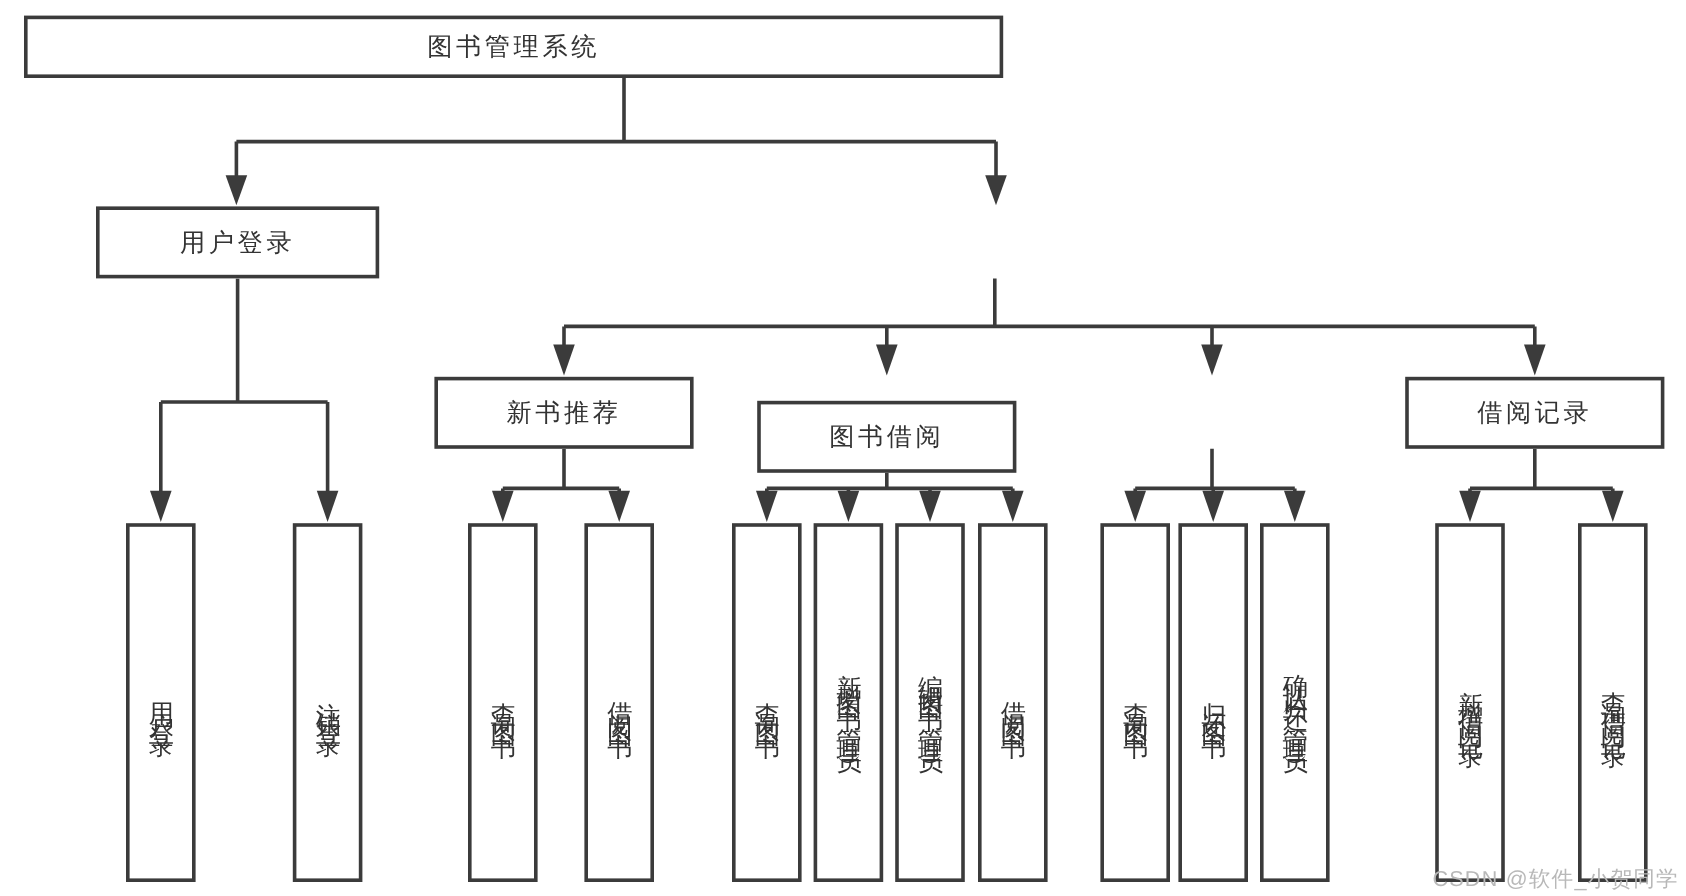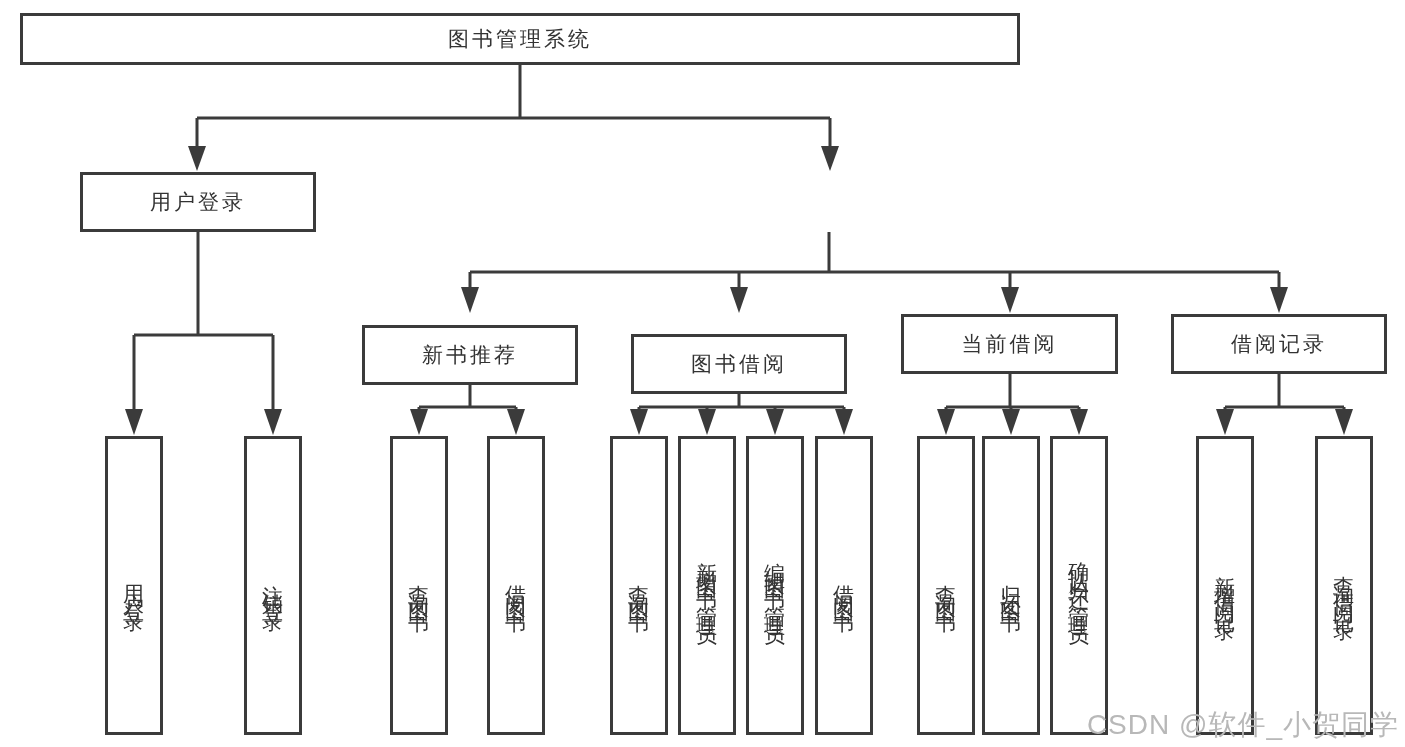--- a/index.html
+++ b/index.html
@@ -20,32 +20,32 @@
   .edges{position:absolute;left:0;top:0;width:1405px;height:747px;}
   .edges path{fill:none;stroke:var(--line);stroke-width:3;}
   .edges polygon{fill:var(--line);stroke:none;}
   .node{
     position:absolute;box-sizing:border-box;
     border:3px solid var(--border);
     background:#fff;color:var(--text);
     display:flex;align-items:center;justify-content:center;
   }
   .h-node{height:60px;font-size:21px;letter-spacing:3px;white-space:nowrap;}
-  .root{left:20px;top:13px;width:1000px;height:52px;font-size:21px;letter-spacing:3px;}
+  .root{left:20px;top:13px;width:816px;height:52px;font-size:21px;letter-spacing:3px;}
   .leaf{top:436px;width:58px;height:299px;}
   .vtext{
     writing-mode:vertical-rl;
     text-orientation:mixed;
     font-size:21px;
     letter-spacing:9px;
     line-height:1.1;
   }
   .watermark{
     position:absolute;right:6px;bottom:3px;
-    font-size:28px;color:var(--wm);letter-spacing:1px;
+    font-size:18px;color:var(--wm);letter-spacing:1px;
     z-index:5;white-space:nowrap;
   }
 </style>
 </head>
 <body>
 
 <div class="canvas">
 
   <svg class="edges" viewBox="0 0 1405 747" xmlns="http://www.w3.org/2000/svg">
 
@@ -84,28 +84,25 @@
   </svg>
 
   <div class="node root">
     <span>图书管理系统</span>
   </div>
 
   <div class="node h-node" style="left:80px;top:172px;width:236px;">
     <span>用户登录</span>
   </div>
 
-  <div class="node h-node" style="left:362px;top:314px;width:216px;margin-top:11px;">
+  <div class="node h-node" style="left:362px;top:314px;width:216px;">
     <span>新书推荐</span>
   </div>
   <div class="node h-node" style="left:631px;top:314px;width:216px;margin-top:20px;">
     <span>图书借阅</span>
-  </div>
-  <div class="node h-node" style="left:901px;top:314px;width:217px;">
-    <span>当前借阅</span>
   </div>
   <div class="node h-node" style="left:1171px;top:314px;width:216px;">
     <span>借阅记录</span>
   </div>
 
   <div class="node leaf" style="left:105px;">
     <span class="vtext">用户登录</span>
   </div>
   <div class="node leaf" style="left:244px;">
     <span class="vtext">注销登录</span>

